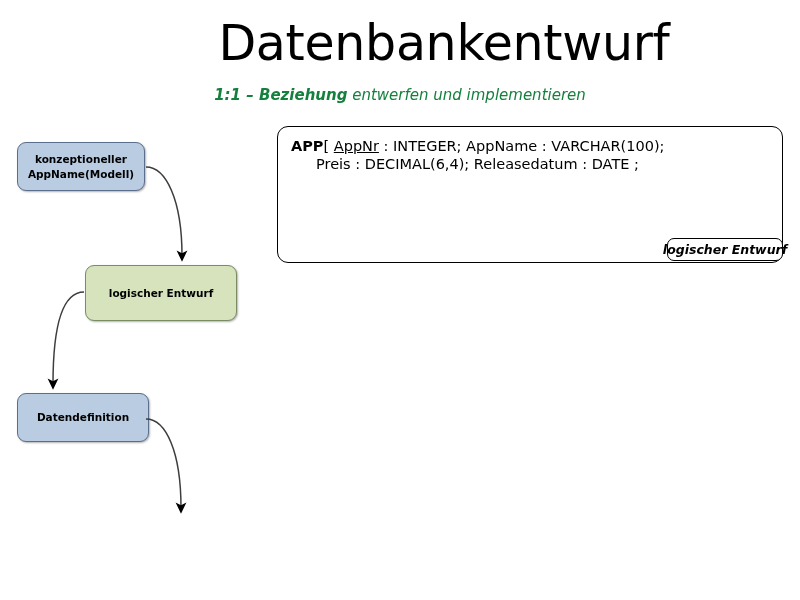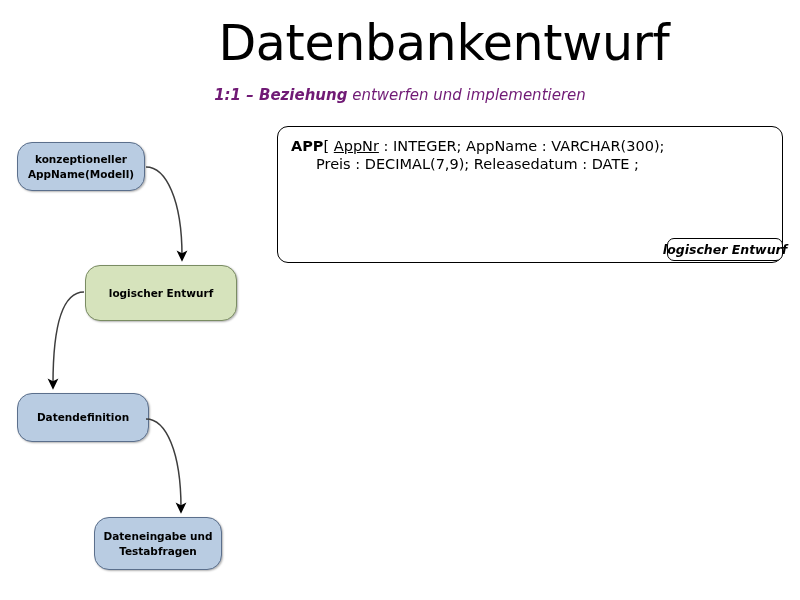--- a/index.html
+++ b/index.html
@@ -39,38 +39,38 @@
   }
   #subtitle {
     position: absolute;
     left: 0;
     top: 86px;
     width: 800px;
     text-align: center;
     font-family: "DejaVu Sans", sans-serif;
     font-size: 15px;
     font-style: italic;
-    color: #701a75;
+    color: #15803d;
     white-space: nowrap;
   }
   #subtitle .strong {
     font-weight: bold;
     font-style: italic;
   }
   #subtitle .light {
     font-weight: 400;
     font-style: italic;
   }
 
   
   .flow-box {
     position: absolute;
     box-sizing: border-box;
     border: 1px solid #5b6f8c;
-    border-radius: 15px;
+    border-radius: 9px;
     display: flex;
     align-items: center;
     justify-content: center;
     text-align: center;
     font-family: "DejaVu Sans", sans-serif;
     font-size: 10.5px;
     font-weight: bold;
     color: #000000;
     line-height: 1.35;
     box-shadow: 1px 1px 2px rgba(0,0,0,0.30);
@@ -172,45 +172,39 @@
       <span>logischer Entwurf</span>
     </div>
   </div>
 
   <div id="box-datendef" class="flow-box blue">
     <div>
       <span>Datendefinition</span>
     </div>
   </div>
 
-  <div id="box-eingabe" class="flow-box blue">
-    <div>
-      <span>Dateneingabe und</span><br>
-      <span>Testabfragen</span>
-    </div>
-  </div>
 
   <svg id="arrows" viewBox="0 0 800 600">
     <defs>
       <marker id="ah" markerWidth="9" markerHeight="9" refX="4.2" refY="4.2" orient="auto" markerUnits="strokeWidth">
         <path d="M0.6,0.6 L8,4.2 L0.6,7.8 L2.3,4.2 Z" fill="#000000"></path>
       </marker>
     </defs>
     <path d="M146,167 C166,167 182,200 182,256" fill="none" stroke="#3d3d3d" stroke-width="1.5" marker-end="url(#ah)"></path>
     <path d="M84,292 C62,292 53,325 53,384" fill="none" stroke="#3d3d3d" stroke-width="1.5" marker-end="url(#ah)"></path>
     <path d="M146,419 C166,419 181,452 181,508" fill="none" stroke="#3d3d3d" stroke-width="1.5" marker-end="url(#ah)"></path>
   </svg>
 
   <div id="schema-box"></div>
 
   <div id="schema-text">
 
-    <span class="schema-line"><span class="rel">APP</span><span>[ </span><span class="pk">AppNr</span><span> : INTEGER; AppName : VARCHAR(300);</span></span>
-
-    <span class="schema-line indent-app"><span>Preis : DECIMAL(7,9); Releasedatum : DATE ;</span></span>
+    <span class="schema-line"><span class="rel">APP</span><span>[ </span><span class="pk">AppNr</span><span> : INTEGER; AppName : VARCHAR(100);</span></span>
+
+    <span class="schema-line indent-app"><span>Preis : DECIMAL(6,4); Releasedatum : DATE ;</span></span>
 
 
     <span class="gap-line"></span>
 
 
 
   </div>
 
   <div id="schema-tag">logischer Entwurf</div>
 

